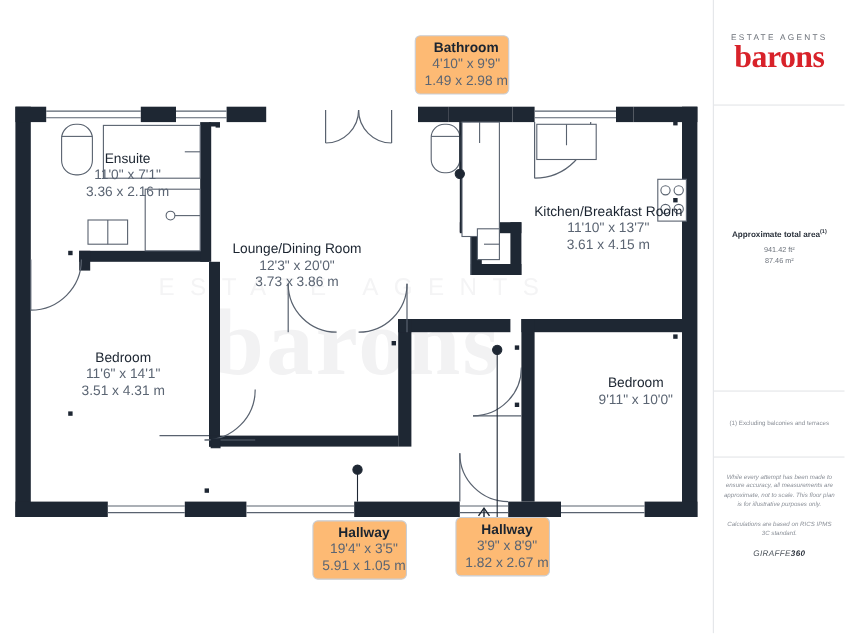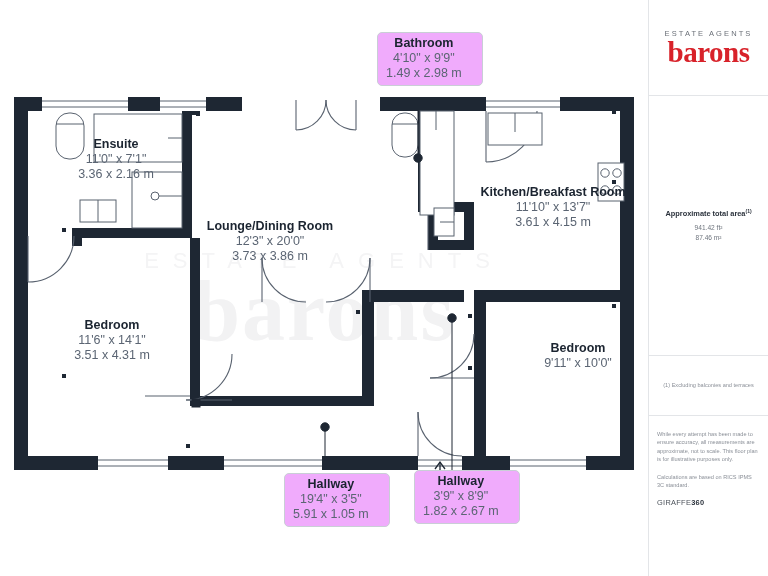--- a/index.html
+++ b/index.html
@@ -52,39 +52,39 @@
   
   .room-label {
     position: absolute;
     text-align: center;
     line-height: 1.18;
     white-space: nowrap;
     pointer-events: none;
   }
   .room-label .rl-name {
     font-size: 12.5px;
-    font-weight: bold;
+    font-weight: normal;
     color: #1b2430;
     display: block;
   }
   .room-label .rl-imp,
   .room-label .rl-met {
     font-size: 12.5px;
     color: #5b6573;
     display: block;
   }
 
   
   .callout {
     position: absolute;
-    background: #f0abfc;
+    background: #fdba74;
     border: 1px solid #c9ced6;
     border-radius: 5px;
     text-align: center;
-    padding: 3px 20px 4px 8px;
+    padding: 3px 0 4px 8px;
     line-height: 1.2;
     white-space: nowrap;
   }
   .callout .rl-name {
     font-size: 12.5px;
     font-weight: bold;
     color: #1b2430;
     display: block;
   }
   .callout .rl-imp,
@@ -162,21 +162,23 @@
   }
   #foot-note {
     font-size: 5.6px;
     color: #8b9098;
     line-height: 1.35;
   }
   #disc-sec {
     height: 160px;
     padding: 14px 8px 0 8px;
     box-sizing: border-box;
+    text-align: center;
     border-bottom: none;
+    font-style: italic;
   }
   .disc-p {
     font-size: 5.6px;
     color: #8b9098;
     line-height: 1.5;
     margin: 0 0 9px 0;
   }
   #brand {
     font-size: 7.4px;
     color: #4a5159;

